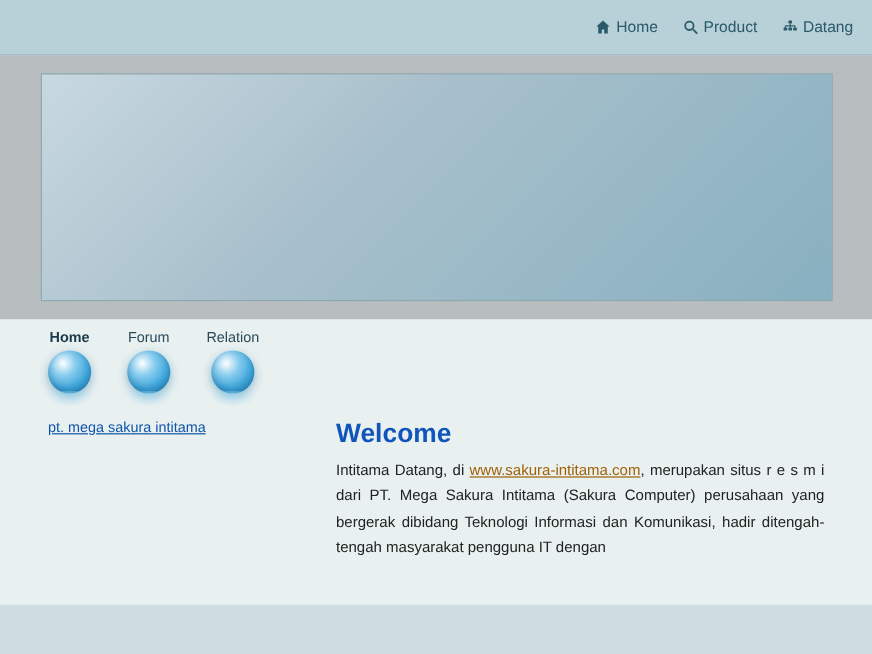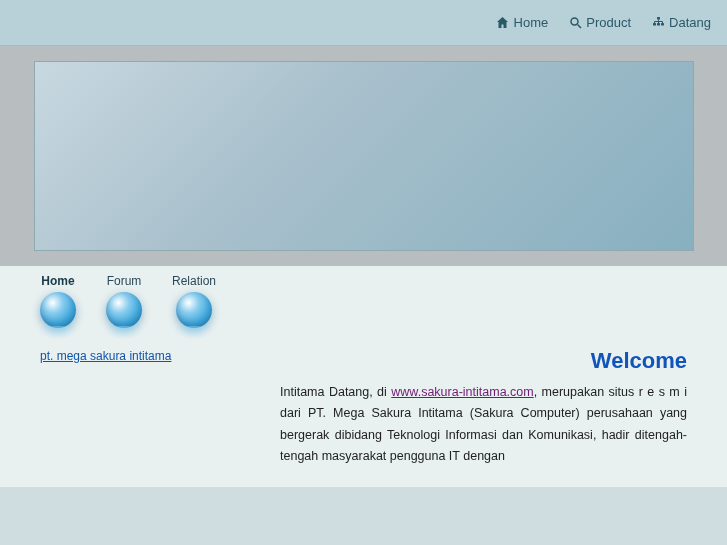--- a/index.html
+++ b/index.html
@@ -97,51 +97,51 @@
     .ball-reflection {
       width: 36px;
       height: 12px;
       background: radial-gradient(ellipse at 50% 0%, rgba(150,220,255,0.5) 0%, transparent 80%);
       margin-top: -4px;
     }
 
     
     .content-section {
       display: flex;
-      padding: 10px 40px 20px 40px;
+      padding: 10px 40px 37px 40px;
       gap: 20px;
     }
     .left-panel {
       width: 220px;
       flex-shrink: 0;
     }
     .left-panel-link {
       color: #1155aa;
       font-size: 12px;
       text-decoration: underline;
       cursor: pointer;
     }
     .right-panel {
       flex: 1;
     }
     .welcome-title {
-      text-align: right;
+      text-align: left;
       font-size: 22px;
       font-weight: bold;
       color: #1155bb;
       margin-bottom: 8px;
     }
     .welcome-text {
       font-size: 12.5px;
       color: #222;
       text-align: justify;
       line-height: 1.7;
     }
     .welcome-text .link {
-      color: #701a75;
+      color: #a16207;
       text-decoration: underline;
       cursor: pointer;
     }
   </style>
 </head>
 <body>
 
 <nav class="top-nav">
   <a class="nav-item">
     <span class="nav-icon">

